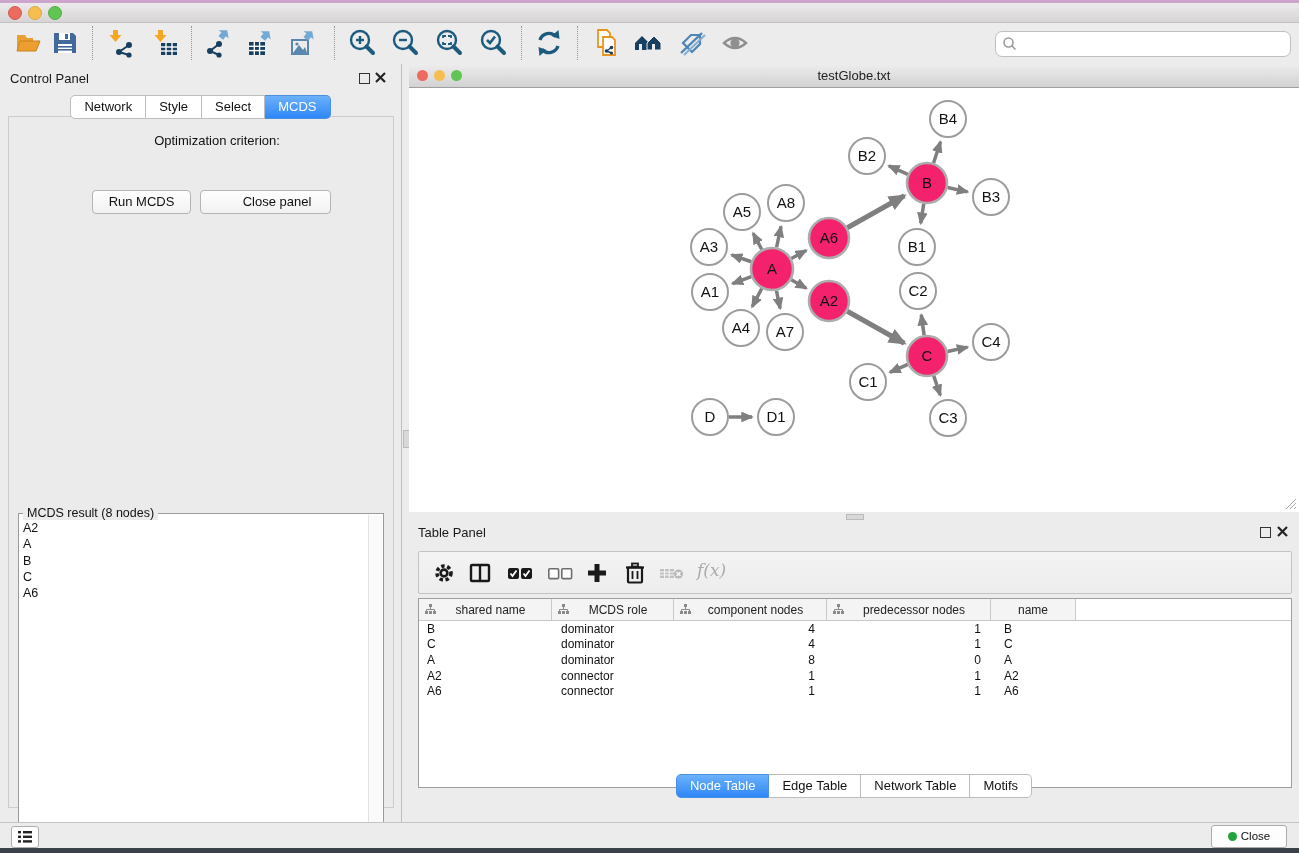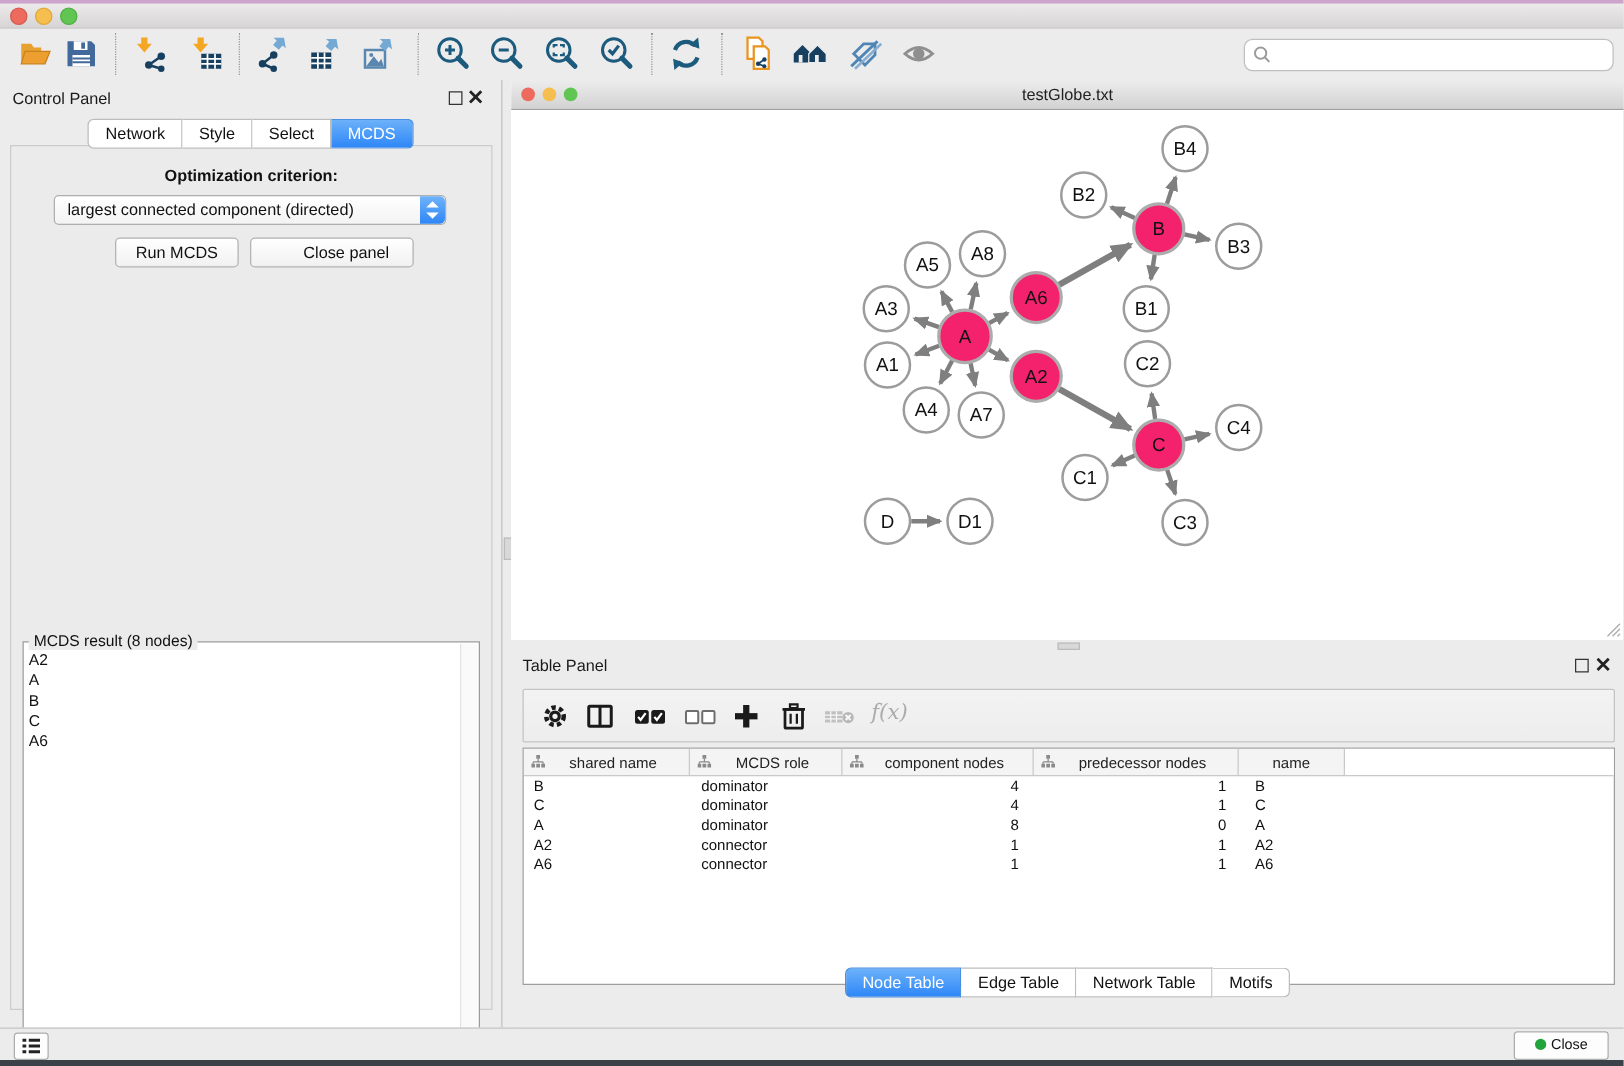--- a/index.html
+++ b/index.html
@@ -25,21 +25,21 @@
   #control-panel{left:0;top:64px;width:401px;height:758px;background:#ECECEC;}
   #cp-title{left:10px;top:7px;font-size:13px;color:#1A1A1A;}
   .win-float{width:9px;height:9px;border:1.5px solid #333;background:transparent;display:inline-block;}
   #cp-tabs-wrap{left:0;top:31px;width:401px;text-align:center;z-index:3;}
   .seg{display:inline-flex;}
   .seg .tab{font-size:13px;padding:3px 13px 4px 13px;background:#FFF;border:1px solid #BDBDBD;border-left:none;color:#111;cursor:default;}
   .seg .tab:first-child{border-left:1px solid #BDBDBD;border-radius:5px 0 0 5px;}
   .seg .tab:last-child{border-radius:0 5px 5px 0;}
   .seg .tab.active{background:linear-gradient(#6CB1FA,#2E87F8);border-color:#4A90E2;color:#FFF;}
   #cp-body{left:8px;top:52px;width:384px;height:690px;background:#EBEBEB;border:1px solid #CCCCCC;}
-  #opt-label{left:0;top:16px;width:384px;text-align:center;font-size:13px;color:#111;font-weight:bold;}
+  #opt-label{left:16px;top:16px;width:384px;text-align:center;font-size:13px;color:#111;}
   #criterion-select{left:34px;top:39px;width:312px;height:22px;background:linear-gradient(#FFFFFF,#F3F3F3);border:1px solid #AFAFAF;border-radius:4px;}
   #criterion-select .val{position:absolute;left:10px;top:3px;font-size:13px;color:#111;white-space:nowrap;}
   #criterion-select .stepper{position:absolute;right:0px;top:0px;width:20px;height:22px;background:linear-gradient(#6FB3FA,#2F86F7);border-radius:0 4px 4px 0;}
   .chev-up,.chev-dn{position:absolute;left:5px;width:0;height:0;border-left:5px solid transparent;border-right:5px solid transparent;}
   .chev-up{top:4px;border-bottom:5px solid #FFF;}
   .chev-dn{bottom:4px;border-top:5px solid #FFF;}
   .cp-btn{position:absolute;height:22px;background:linear-gradient(#FFFFFF,#F1F1F1);border:1px solid #B4B4B4;border-radius:4px;font-size:13px;color:#111;text-align:center;line-height:21px;}
   #run-btn{left:83px;top:73px;width:97px;}
   #closepanel-btn{left:191px;top:73px;width:106px;padding-left:23px;}
   #result-fieldset{left:9px;top:396px;width:364px;height:337px;border:1px solid #9A9A9A;background:#FFF;}
@@ -256,27 +256,20 @@
       <line x1="10" y1="1" x2="1" y2="10" stroke="#222" stroke-width="2.2"></line>
     </svg>
   <div class="abs" id="cp-tabs-wrap"><span class="seg" id="cp-tabs">
         <span class="tab">Network</span>
         <span class="tab">Style</span>
         <span class="tab">Select</span>
         <span class="tab active">MCDS</span>
       </span></div>
   <div class="abs" id="cp-body">
     <div class="abs" id="opt-label">Optimization criterion:</div>
-    <div class="abs" id="criterion-select">
-      <span class="val">largest connected component (directed)</span>
-      <span class="stepper">
-          <span class="chev-up"></span>
-          <span class="chev-dn"></span>
-        </span>
-    </div>
     <div class="cp-btn" id="run-btn">Run MCDS</div>
     <div class="cp-btn" id="closepanel-btn">Close panel</div>
     <div class="abs" id="result-fieldset">
       <span id="result-legend">MCDS result (8 nodes)</span>
       <div id="result-list">
           <div>A2</div>
           <div>A</div>
           <div>B</div>
           <div>C</div>
           <div>A6</div>

